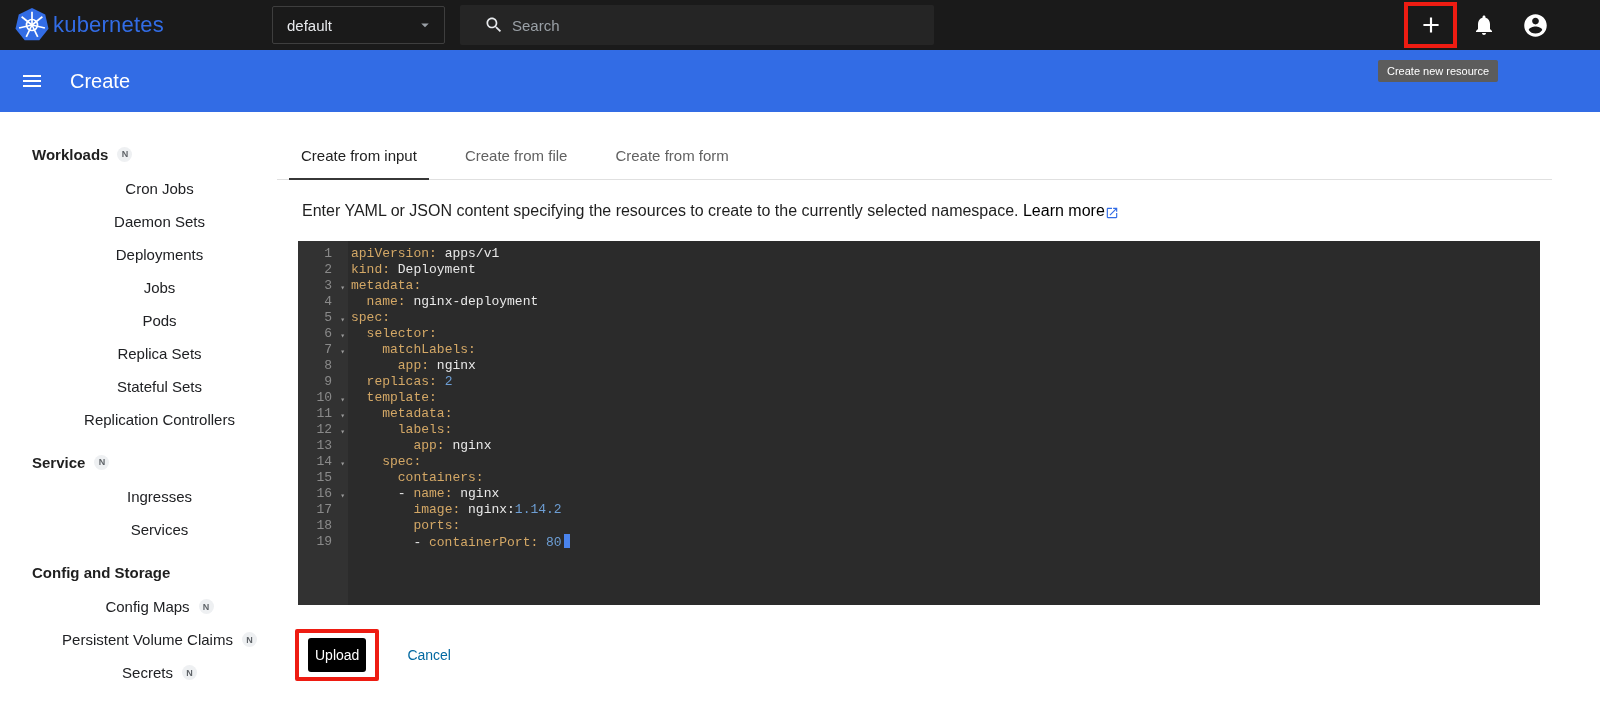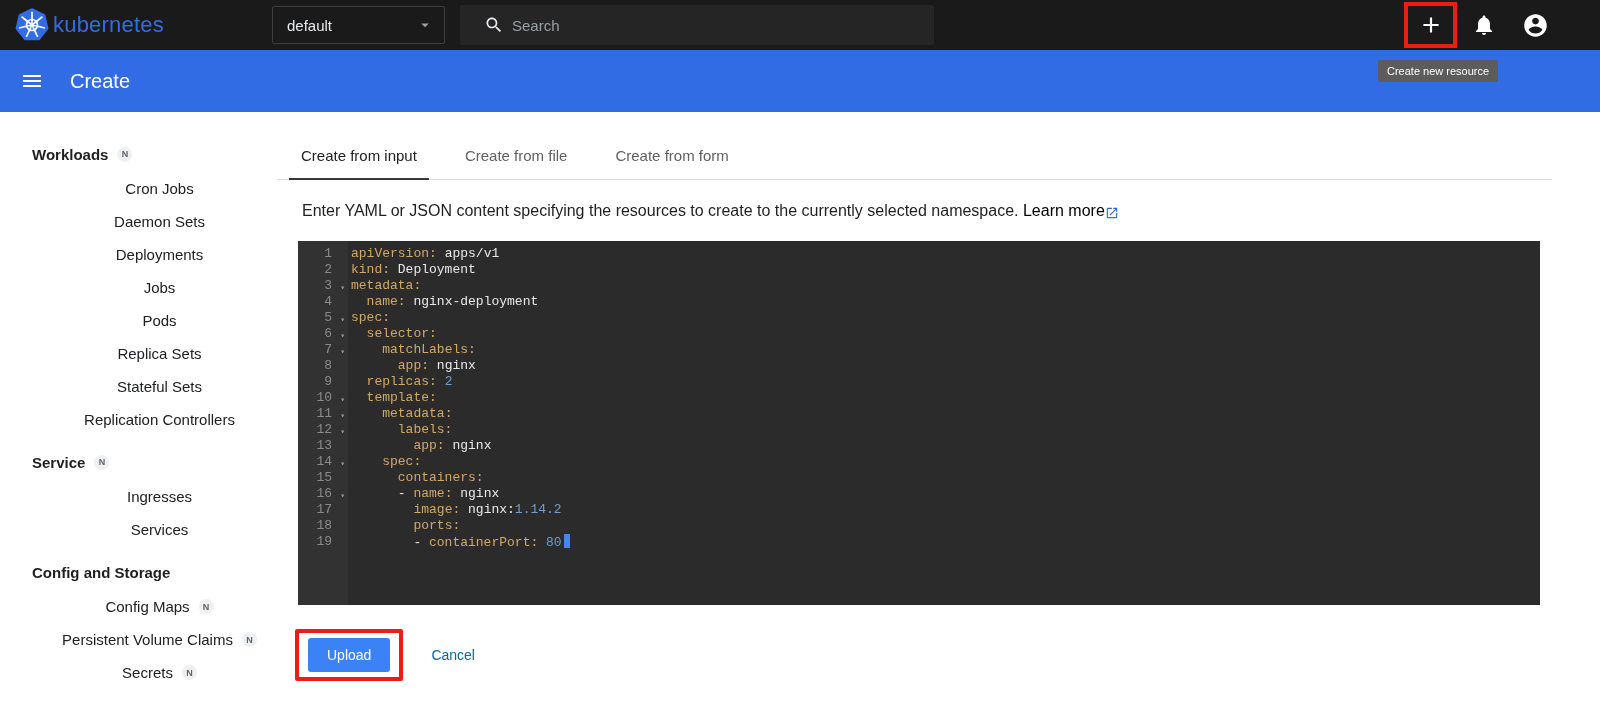--- a/index.html
+++ b/index.html
@@ -61,22 +61,22 @@
   .code { flex:1; padding:5px 0 0 3px; overflow:hidden; }
   .cl { height:16px; white-space:pre; color:#e9e9e9; }
   .tk-key { color:#d4a866; }
   .tk-plain { color:#e9e9e9; }
   .tk-num { color:#6d9ed4; }
   .caret { display:inline-block; width:6px; height:14px; background:#4a84ee; margin-left:2px; vertical-align:-2px; }
 
   
   .actions { margin:24px 0 0 18px; display:flex; align-items:center; gap:28px; }
   .annot-upload { border-radius:2px; padding:5px 9px; display:inline-block; }
-  .upload-btn { background:#3b82f6; color:#ffffff; border:none; border-radius:3px; font-size:14px; font-weight:500;
-                padding:9px 19px; cursor:pointer; font-family:"Liberation Sans", sans-serif; }
+  .upload-btn { background:#000000; color:#ffffff; border:none; border-radius:3px; font-size:14px; font-weight:500;
+                padding:9px 7px; cursor:pointer; font-family:"Liberation Sans", sans-serif; }
   .cancel { color:#0369a1; font-size:14px; font-weight:500; cursor:pointer; text-decoration:none; }
 </style>
 </head>
 <body>
 
 <div id="screen">
 
   <header class="topbar">
     <div class="brand">
       <svg class="k8s-logo" width="36" height="36" viewBox="0 0 34 34">

